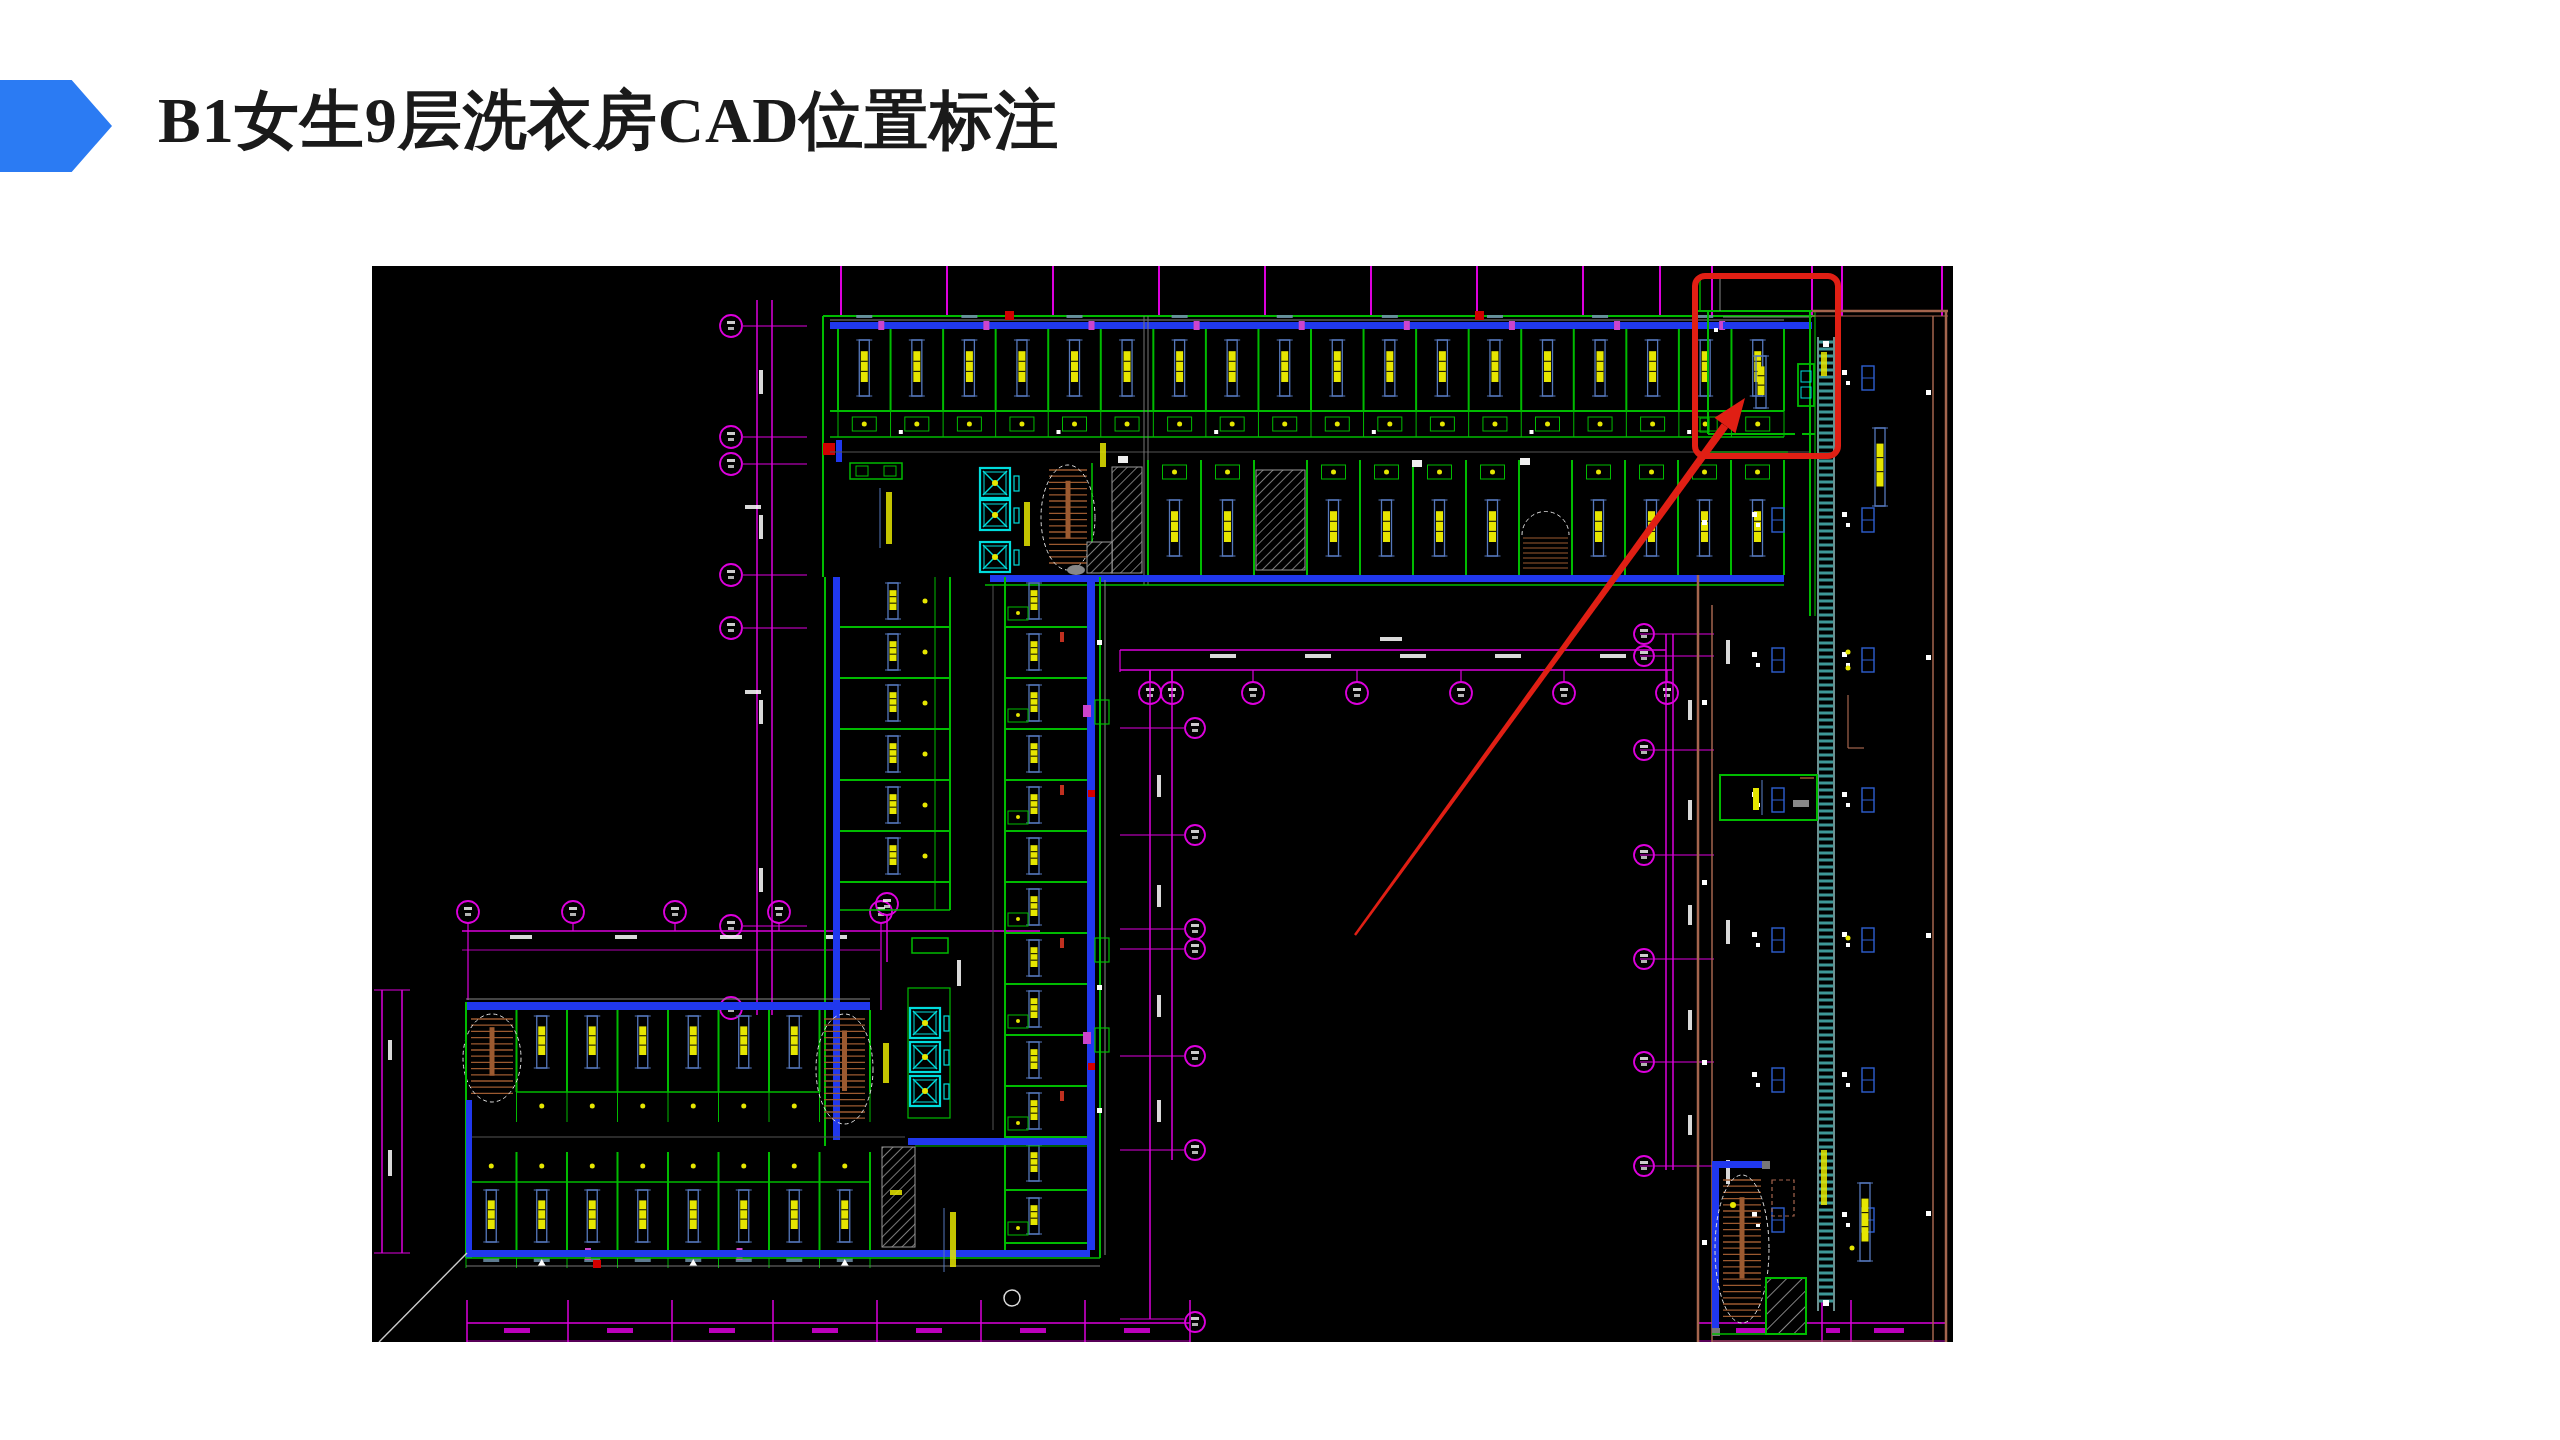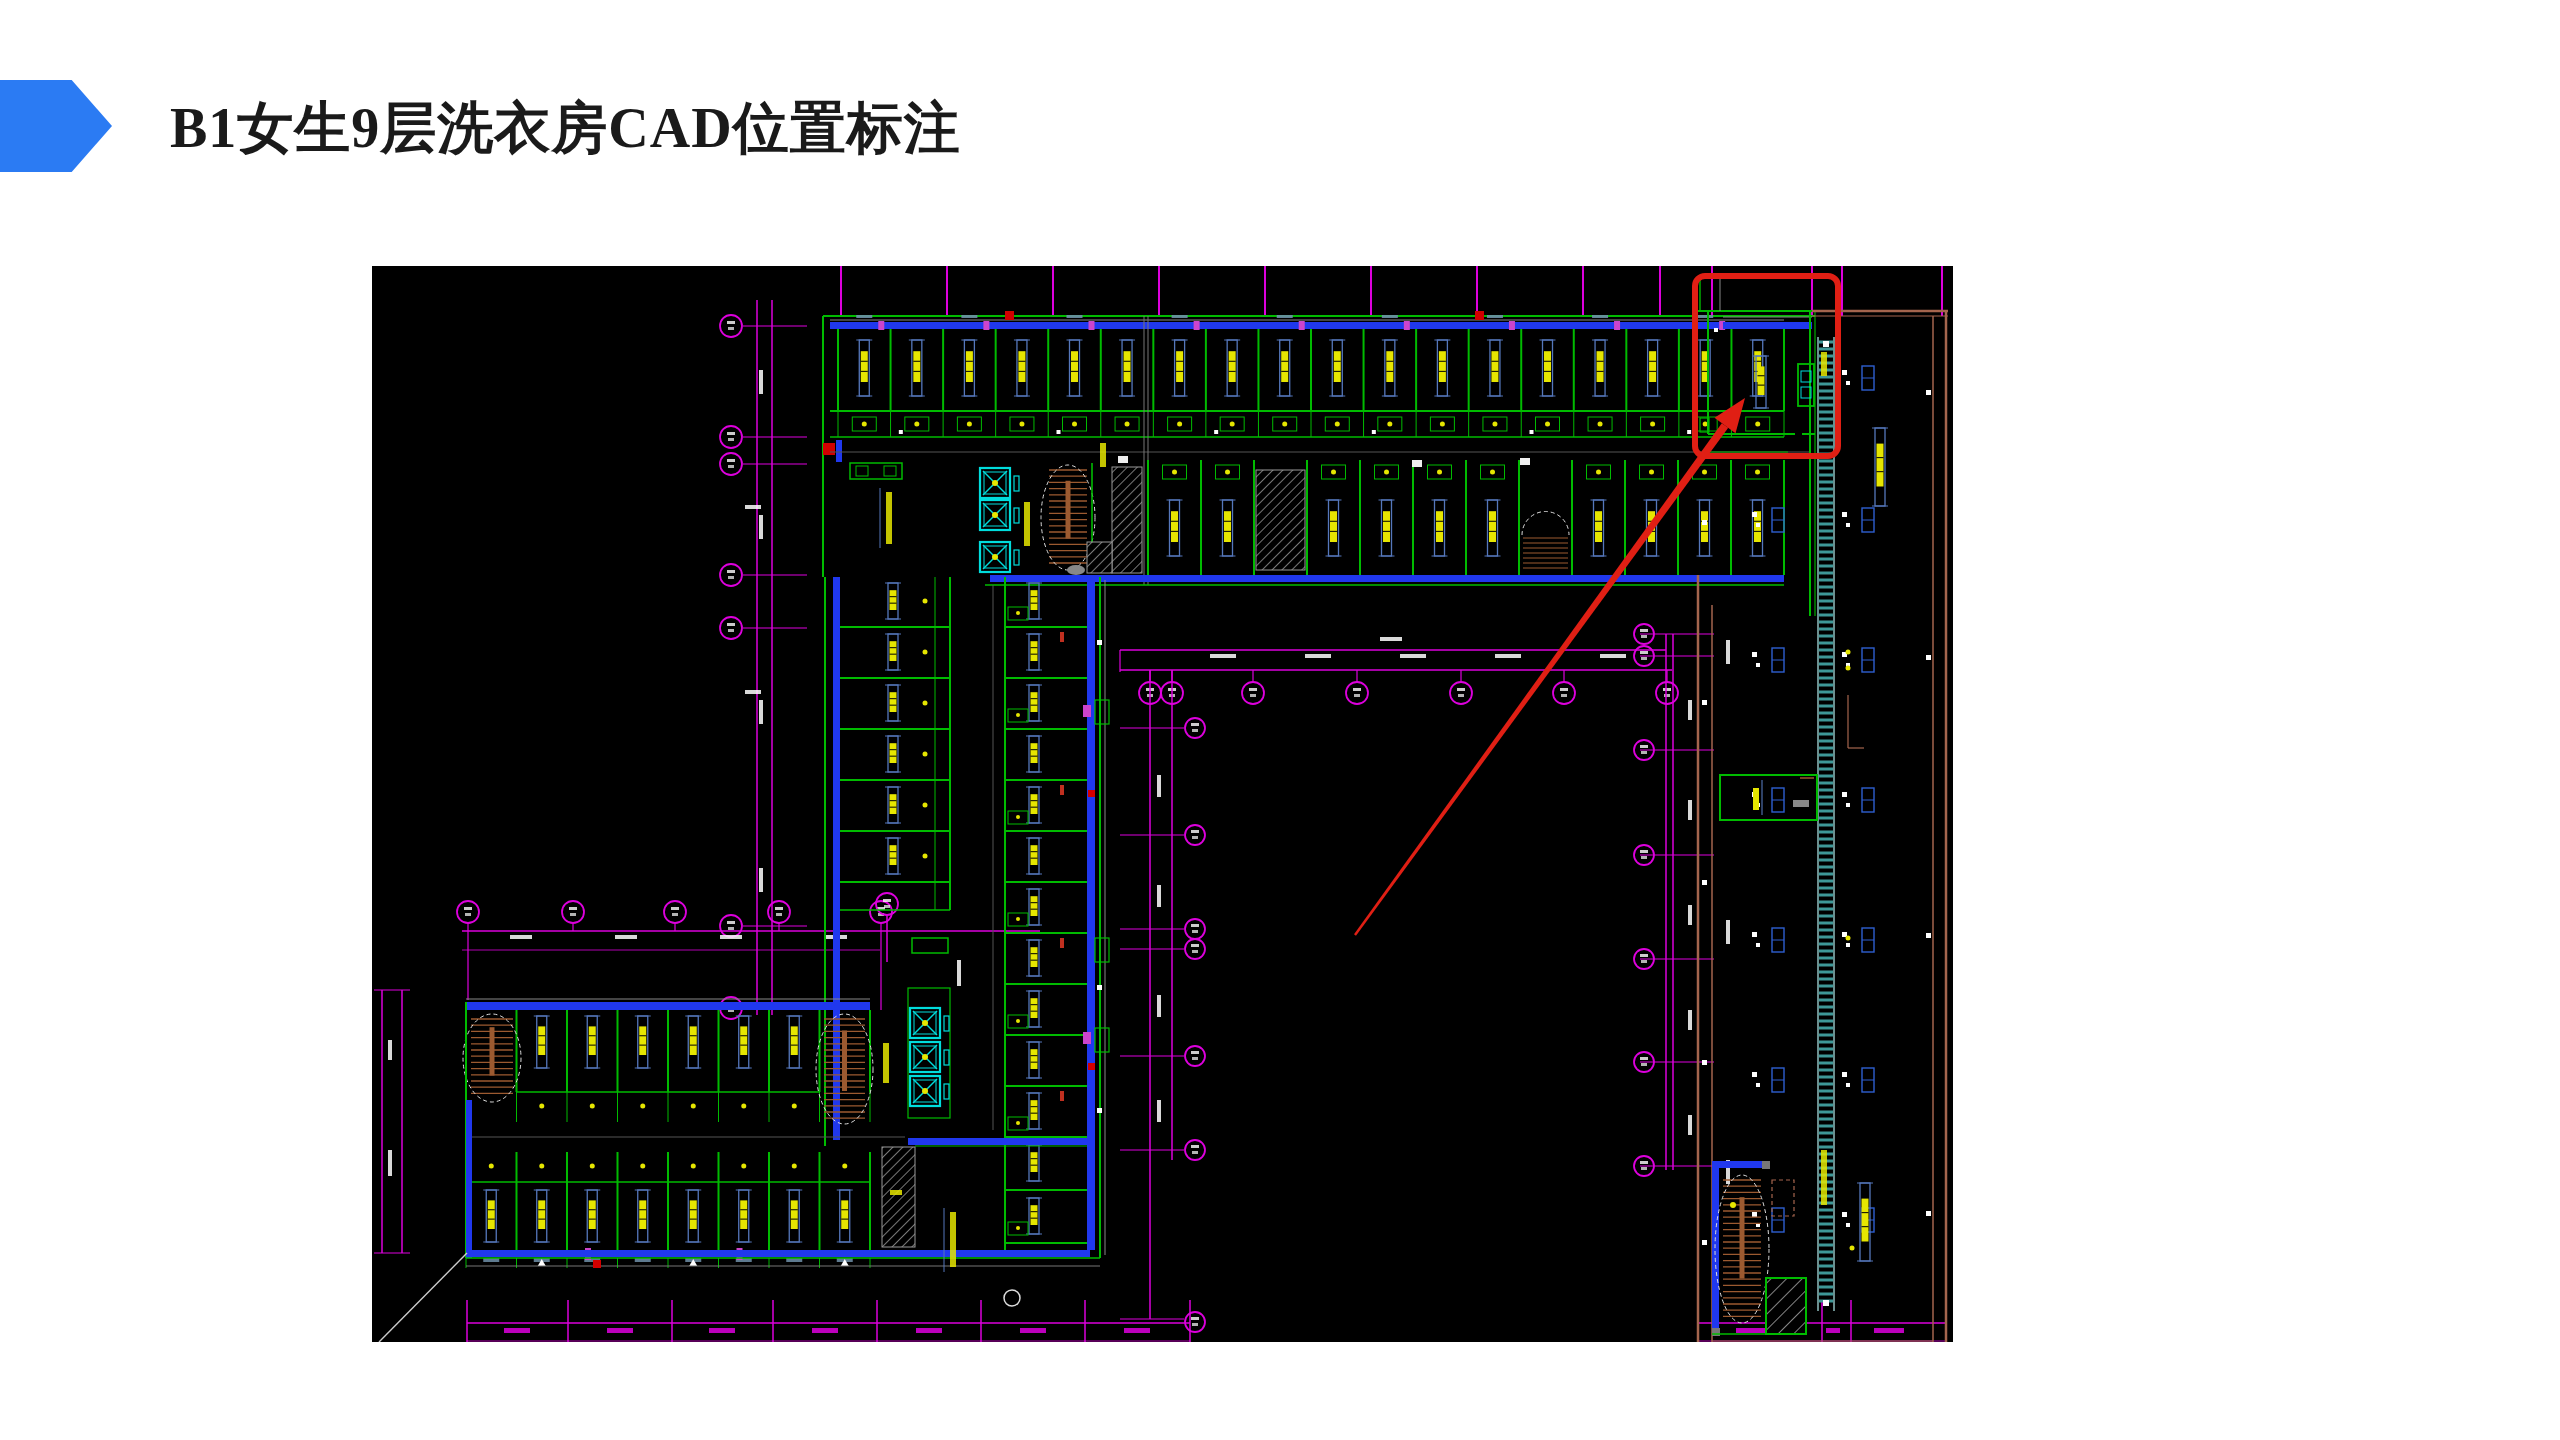--- a/index.html
+++ b/index.html
@@ -1,21 +1,21 @@
 <!DOCTYPE html>
 <html><head>
 <meta charset="utf-8">
 <style>
   html,body{margin:0;padding:0;}
   body{width:2560px;height:1440px;font-family:"Liberation Sans",sans-serif;}
   .slide{position:relative;width:2560px;height:1440px;overflow:hidden;background:#fff;}
   .chevron{position:absolute;left:0;top:80px;width:112px;height:92px;
     clip-path:polygon(0 0,64% 0,100% 50%,64% 100%,0 100%);background:#2B7BF3;}
-  .title{position:absolute;left:158px;top:84px;margin:12px;font-family:"Liberation Serif","DejaVu Serif",serif;
-    font-weight:700;font-size:56px;line-height:1.15;color:#1a1a1a;letter-spacing:1px;white-space:nowrap;}
+  .title{position:absolute;left:158px;top:84px;margin:0;font-family:"Liberation Serif","DejaVu Serif",serif;
+    font-weight:700;font-size:64px;line-height:1.15;color:#1a1a1a;letter-spacing:1px;white-space:nowrap;}
   .cad-wrap{position:absolute;left:372px;top:266px;width:1581px;height:1076px;background:#000;}
   .cad-wrap svg{display:block;width:100%;height:100%;}
 </style>
 </head>
 <body>
 
 <div class="slide" style="background: rgb(255, 255, 255);">
   <header>
     <div class="chevron" style="background: rgb(43, 123, 243);"></div>
     <h1 class="title" style="color: rgb(26, 26, 26);">B1女生9层洗衣房CAD位置标注</h1>

